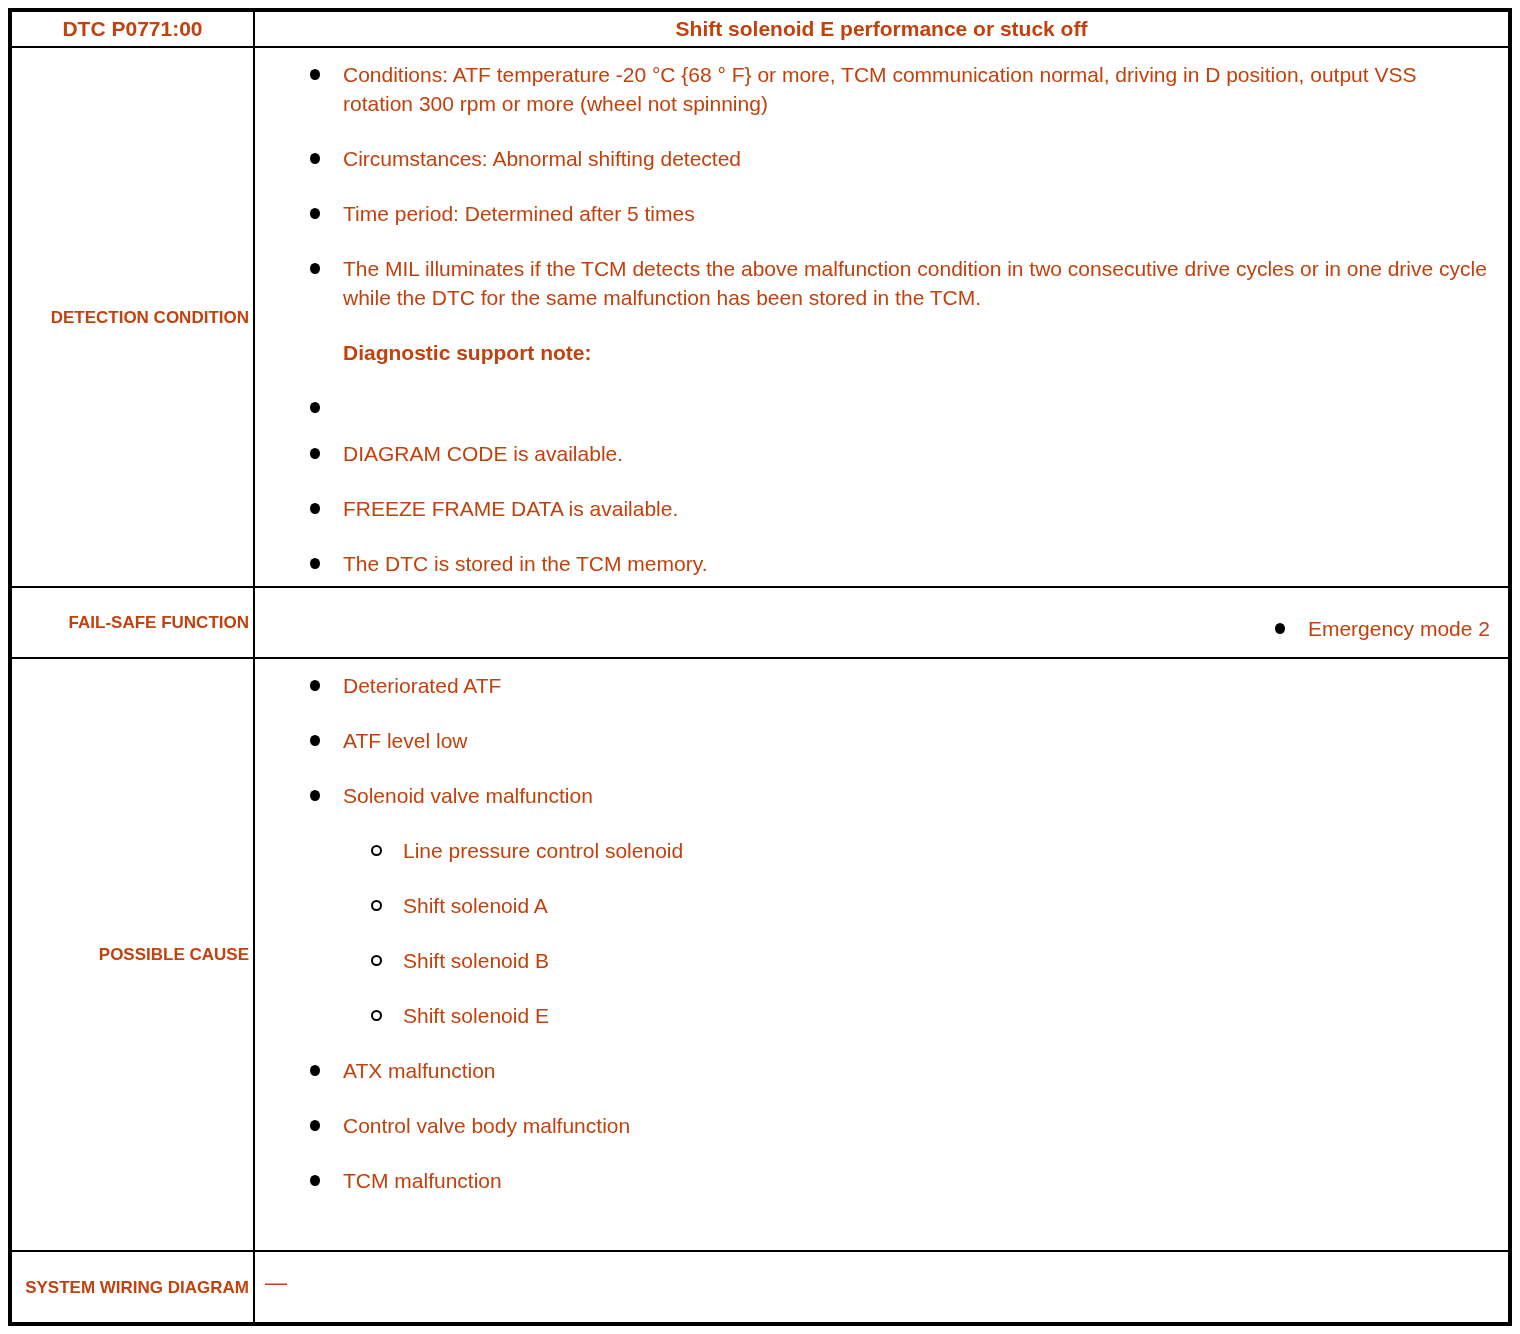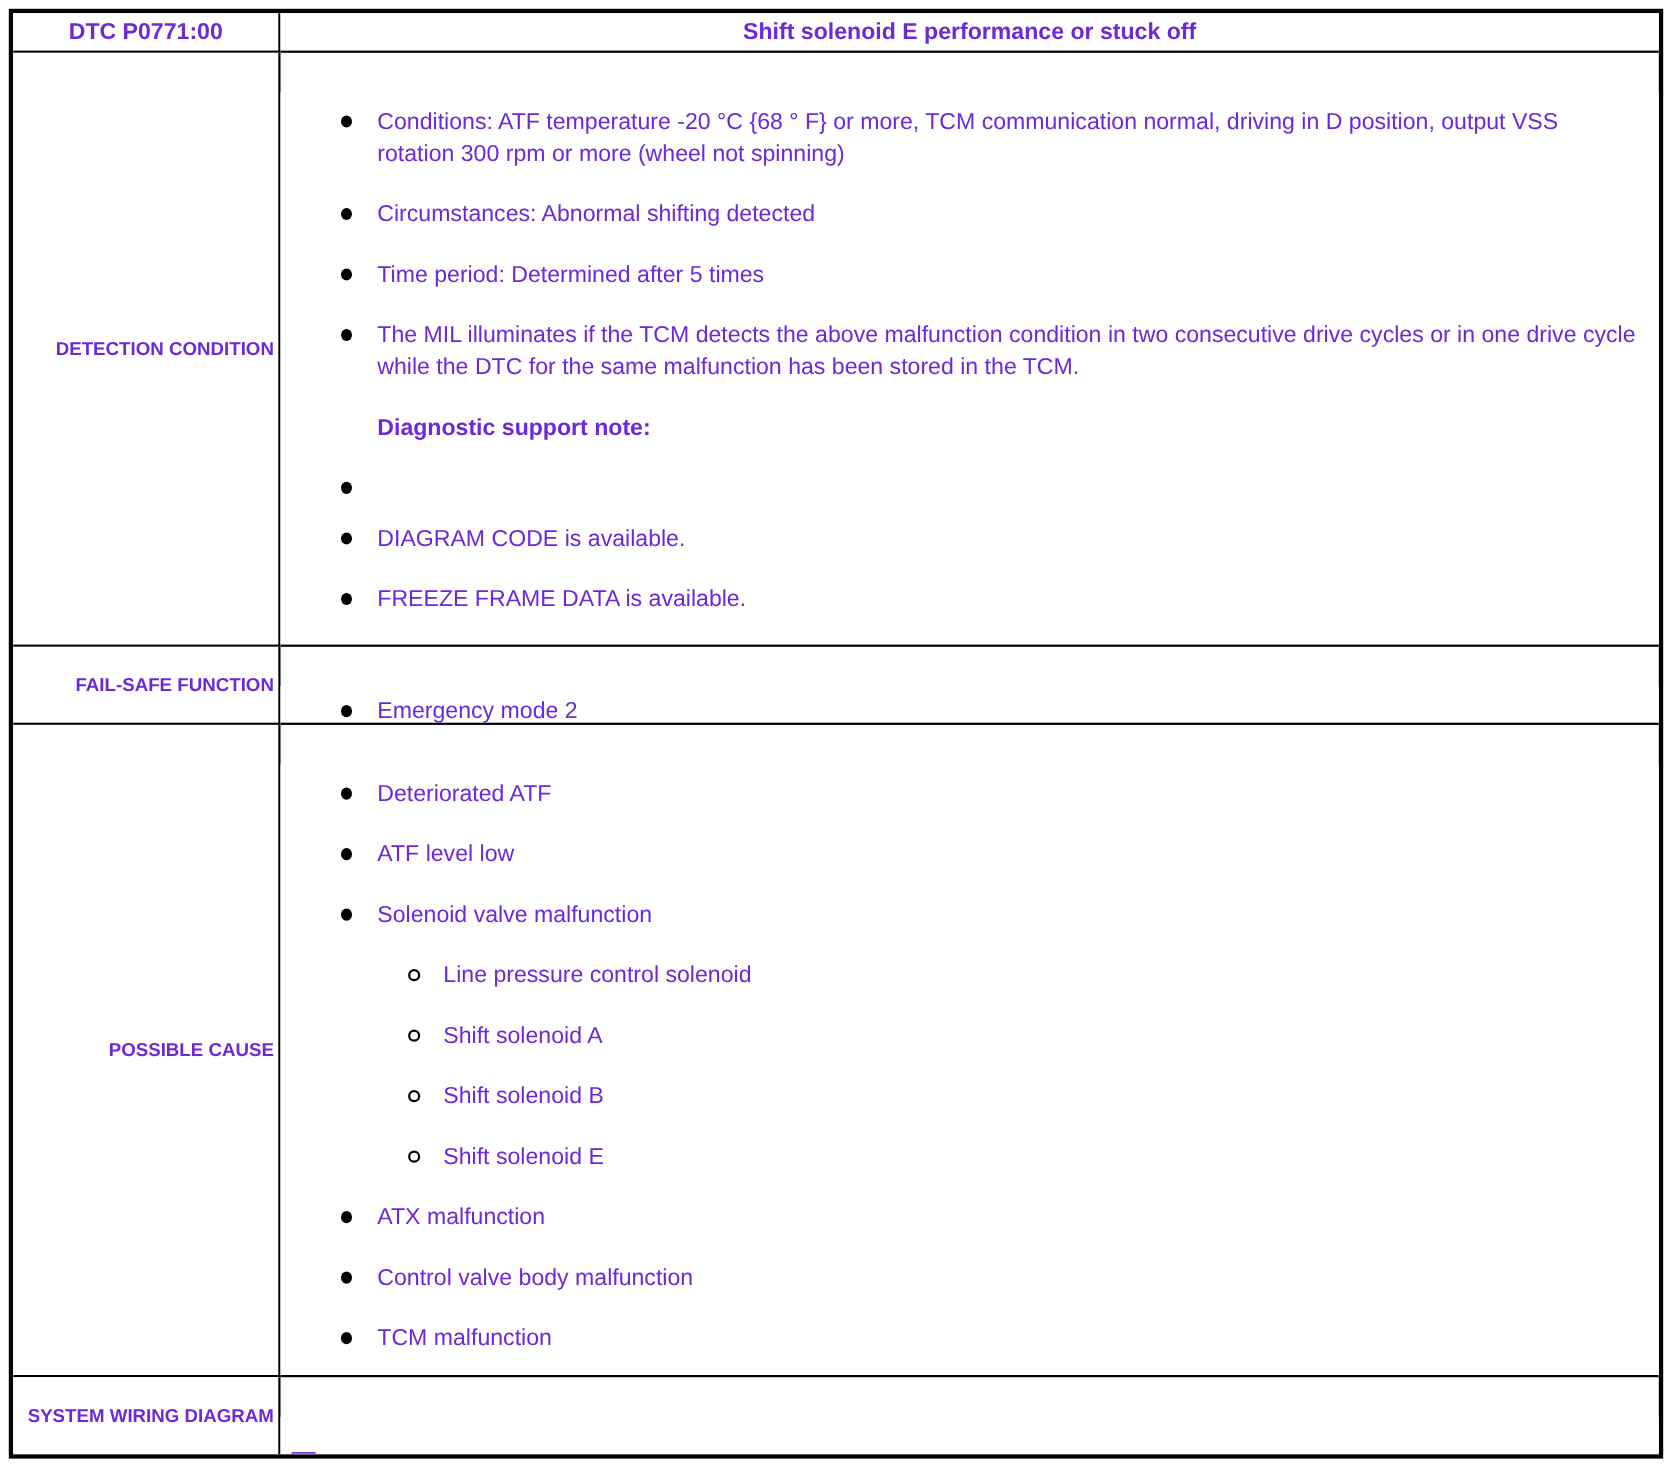--- a/index.html
+++ b/index.html
@@ -5,21 +5,21 @@
   html, body {
     margin: 0;
     padding: 0;
     background: #ffffff;
   }
   .page {
     position: relative;
     width: 1520px;
     height: 1334px;
     background: #ffffff;
-    color: #6d28d9;
+    color: #c2410c;
     font-family: "Liberation Sans", sans-serif;
   }
   .dtc-table {
     position: absolute;
     left: 8px;
     top: 8px;
     width: 1504px;
     height: 1318px;
     box-sizing: border-box;
     border: 4px solid #000000;
@@ -50,26 +50,26 @@
     justify-content: center;
     font-size: 17px;
     font-weight: bold;
     line-height: 27px;
     padding: 2px 4px 2px 5px;
     text-align: right;
   }
   .content-cell {
     font-size: 21px;
     line-height: 29px;
-    margin-top: 36px;
   }
   .content-center {
     display: flex;
     flex-direction: column;
     justify-content: center;
+    align-items: flex-end;
   }
   .item {
     display: flex;
     align-items: flex-start;
     margin: 26px 0;
   }
   .content-cell > .item:first-child { margin-top: 12px; }
   .content-center > .item { margin: 0; }
   .lvl1 { padding-left: 55px; }
   .lvl2 { padding-left: 116px; }

